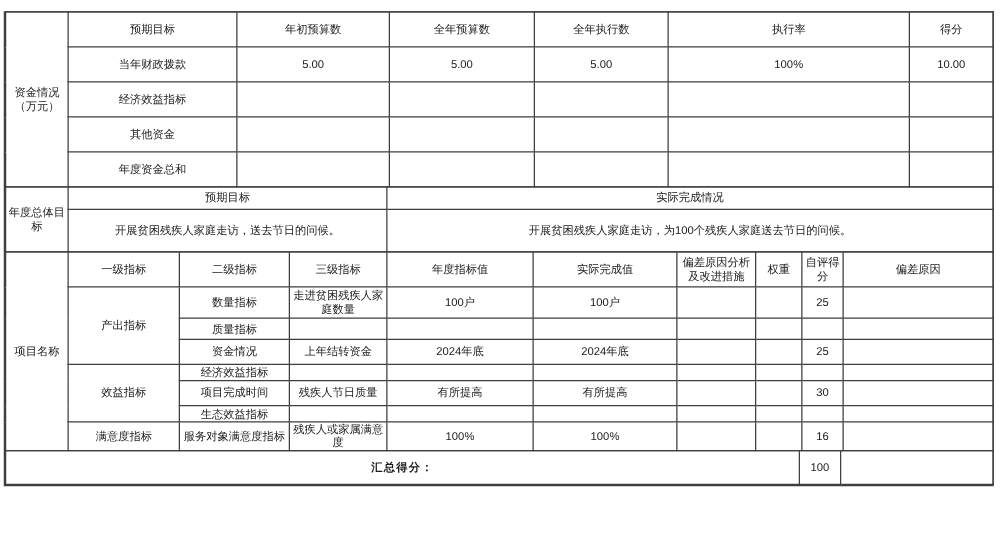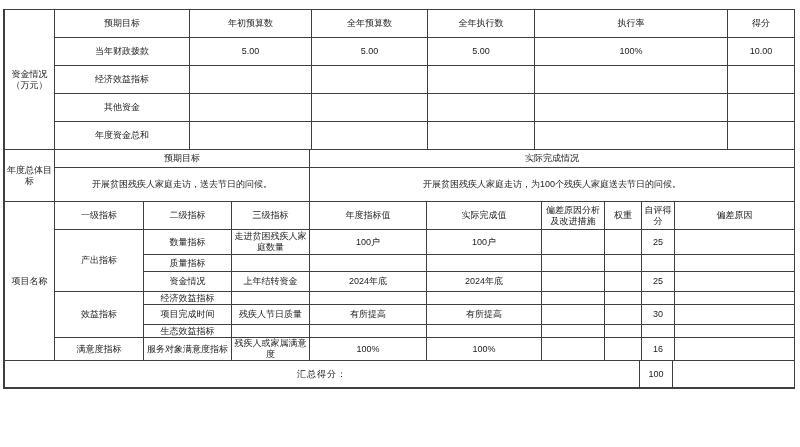--- a/index.html
+++ b/index.html
@@ -4,21 +4,21 @@
 <style>
   html,body{margin:0;padding:0;background:#ffffff;}
   body{width:800px;height:447px;font-family:"Liberation Sans","DejaVu Sans",sans-serif;color:#1b1b1b;}
   .sheet{width:790px;margin:9px 0 0 3px;border:1px solid #3f3f3f;background:#fff;}
   .title-row{height:21px;display:flex;align-items:center;justify-content:center;
              font-weight:bold;font-size:19px;letter-spacing:1px;}
   table.tbl{border-collapse:collapse;table-layout:fixed;width:790px;}
   table.tbl + table.tbl{margin-top:-1px;}
   .tbl td{border:1px solid #3f3f3f;font-size:9px;text-align:center;vertical-align:middle;
           padding:0 2px;line-height:11px;overflow:hidden;word-break:break-all;}
-  .sum-label{text-align:right;font-weight:normal;font-size:14px;padding-right:8px;letter-spacing:1px;}
+  .sum-label{text-align:right;font-weight:bold;font-size:14px;padding-right:8px;letter-spacing:1px;}
   .sum-score{font-size:13px;}
 </style>
 </head>
 <body>
 
 <div class="sheet">
 
 
   <table class="tbl">
     <colgroup>

